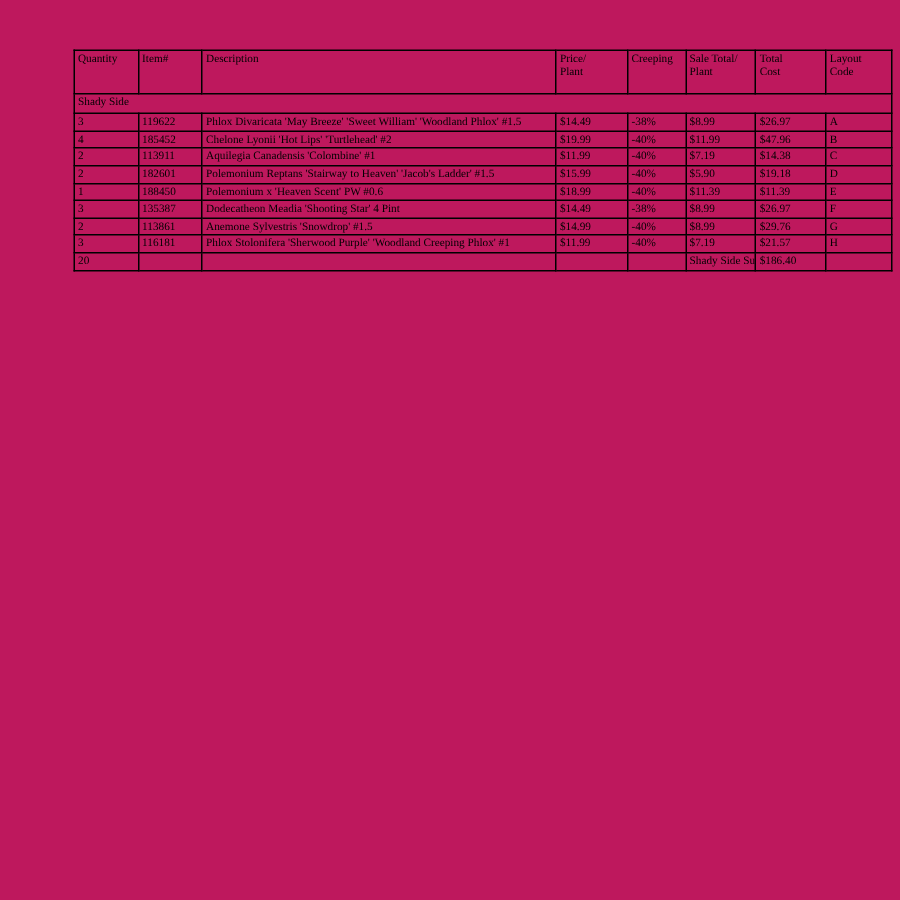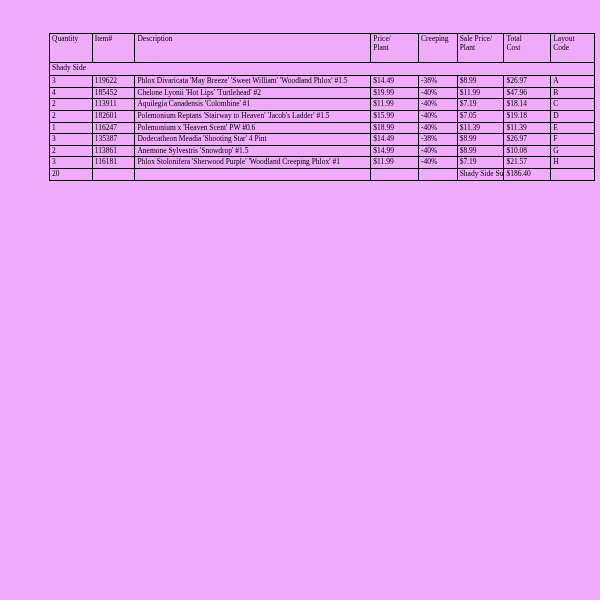--- a/index.html
+++ b/index.html
@@ -10,21 +10,21 @@
     background: #ffffff;
   }
   body {
     font-family: "Liberation Serif", serif;
     color: #000000;
   }
   #sheet {
     position: relative;
     width: 600px;
     height: 600px;
-    background: #f0abfc;
+    background: #be185d;
   }
   table.plant-table {
     position: absolute;
     left: 49px;
     top: 33px;
     width: 546px;
     border-collapse: collapse;
     font-size: 7.5px;
     line-height: 1.15;
     table-layout: fixed;
@@ -97,21 +97,21 @@
           <span class="hdr-line">Description</span>
         </td>
         <td>
           <span class="hdr-line">Price/</span>
           <span class="hdr-line">Plant</span>
         </td>
         <td>
           <span class="hdr-line">Creeping</span>
         </td>
         <td>
-          <span class="hdr-line">Sale Price/</span>
+          <span class="hdr-line">Sale Total/</span>
           <span class="hdr-line">Plant</span>
         </td>
         <td>
           <span class="hdr-line">Total</span>
           <span class="hdr-line">Cost</span>
         </td>
         <td>
           <span class="hdr-line">Layout</span>
           <span class="hdr-line">Code</span>
         </td>
@@ -144,38 +144,38 @@
         <td>B</td>
       </tr>
 
       <tr>
         <td>2</td>
         <td>113911</td>
         <td>Aquilegia Canadensis 'Colombine' #1</td>
         <td>$11.99</td>
         <td>-40%</td>
         <td>$7.19</td>
-        <td>$18.14</td>
+        <td>$14.38</td>
         <td>C</td>
       </tr>
 
       <tr>
         <td>2</td>
         <td>182601</td>
         <td>Polemonium Reptans 'Stairway to Heaven' 'Jacob's Ladder' #1.5</td>
         <td>$15.99</td>
         <td>-40%</td>
-        <td>$7.05</td>
+        <td>$5.90</td>
         <td>$19.18</td>
         <td>D</td>
       </tr>
 
       <tr>
         <td>1</td>
-        <td>116247</td>
+        <td>188450</td>
         <td>Polemonium x 'Heaven Scent' PW #0.6</td>
         <td>$18.99</td>
         <td>-40%</td>
         <td>$11.39</td>
         <td>$11.39</td>
         <td>E</td>
       </tr>
 
       <tr>
         <td>3</td>
@@ -188,21 +188,21 @@
         <td>F</td>
       </tr>
 
       <tr>
         <td>2</td>
         <td>113861</td>
         <td>Anemone Sylvestris 'Snowdrop' #1.5</td>
         <td>$14.99</td>
         <td>-40%</td>
         <td>$8.99</td>
-        <td>$10.08</td>
+        <td>$29.76</td>
         <td>G</td>
       </tr>
 
       <tr>
         <td>3</td>
         <td>116181</td>
         <td>Phlox Stolonifera 'Sherwood Purple' 'Woodland Creeping Phlox' #1</td>
         <td>$11.99</td>
         <td>-40%</td>
         <td>$7.19</td>

